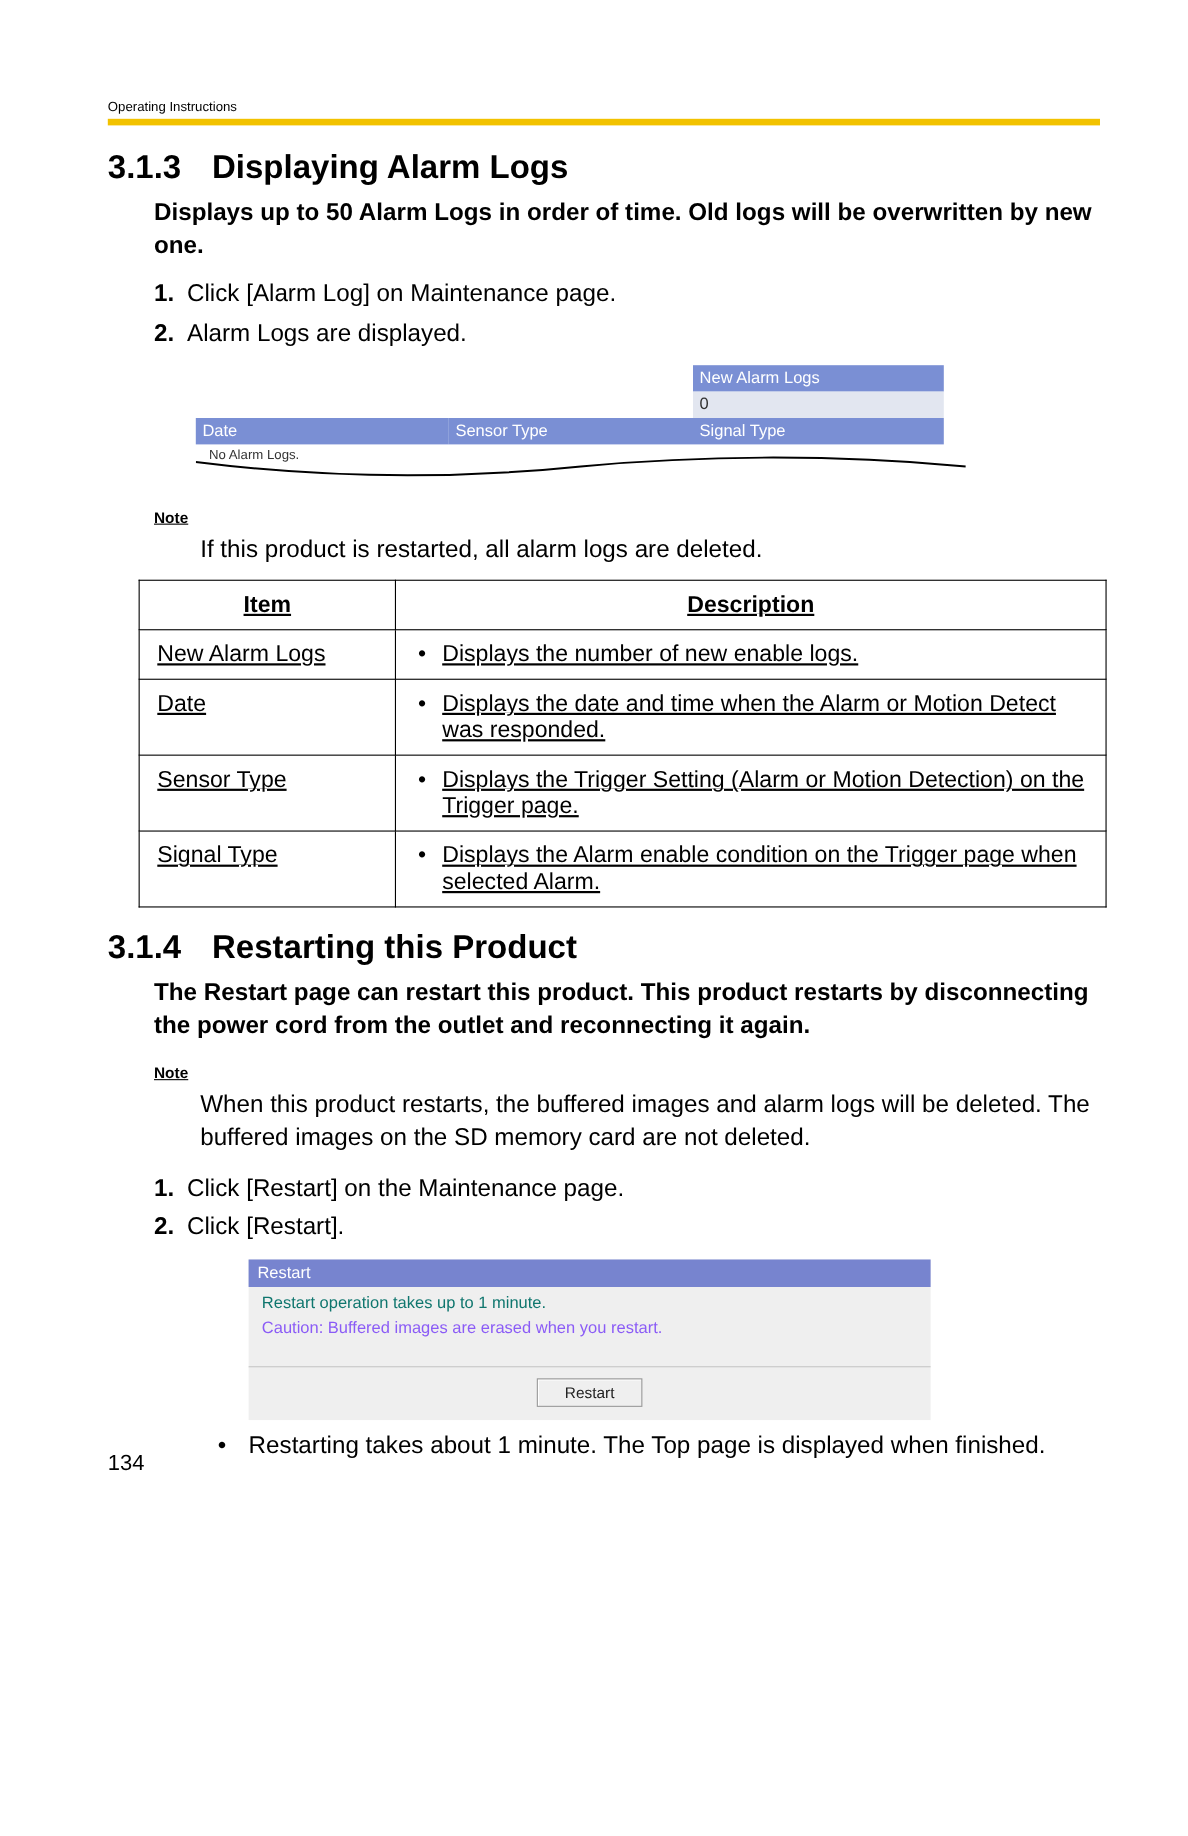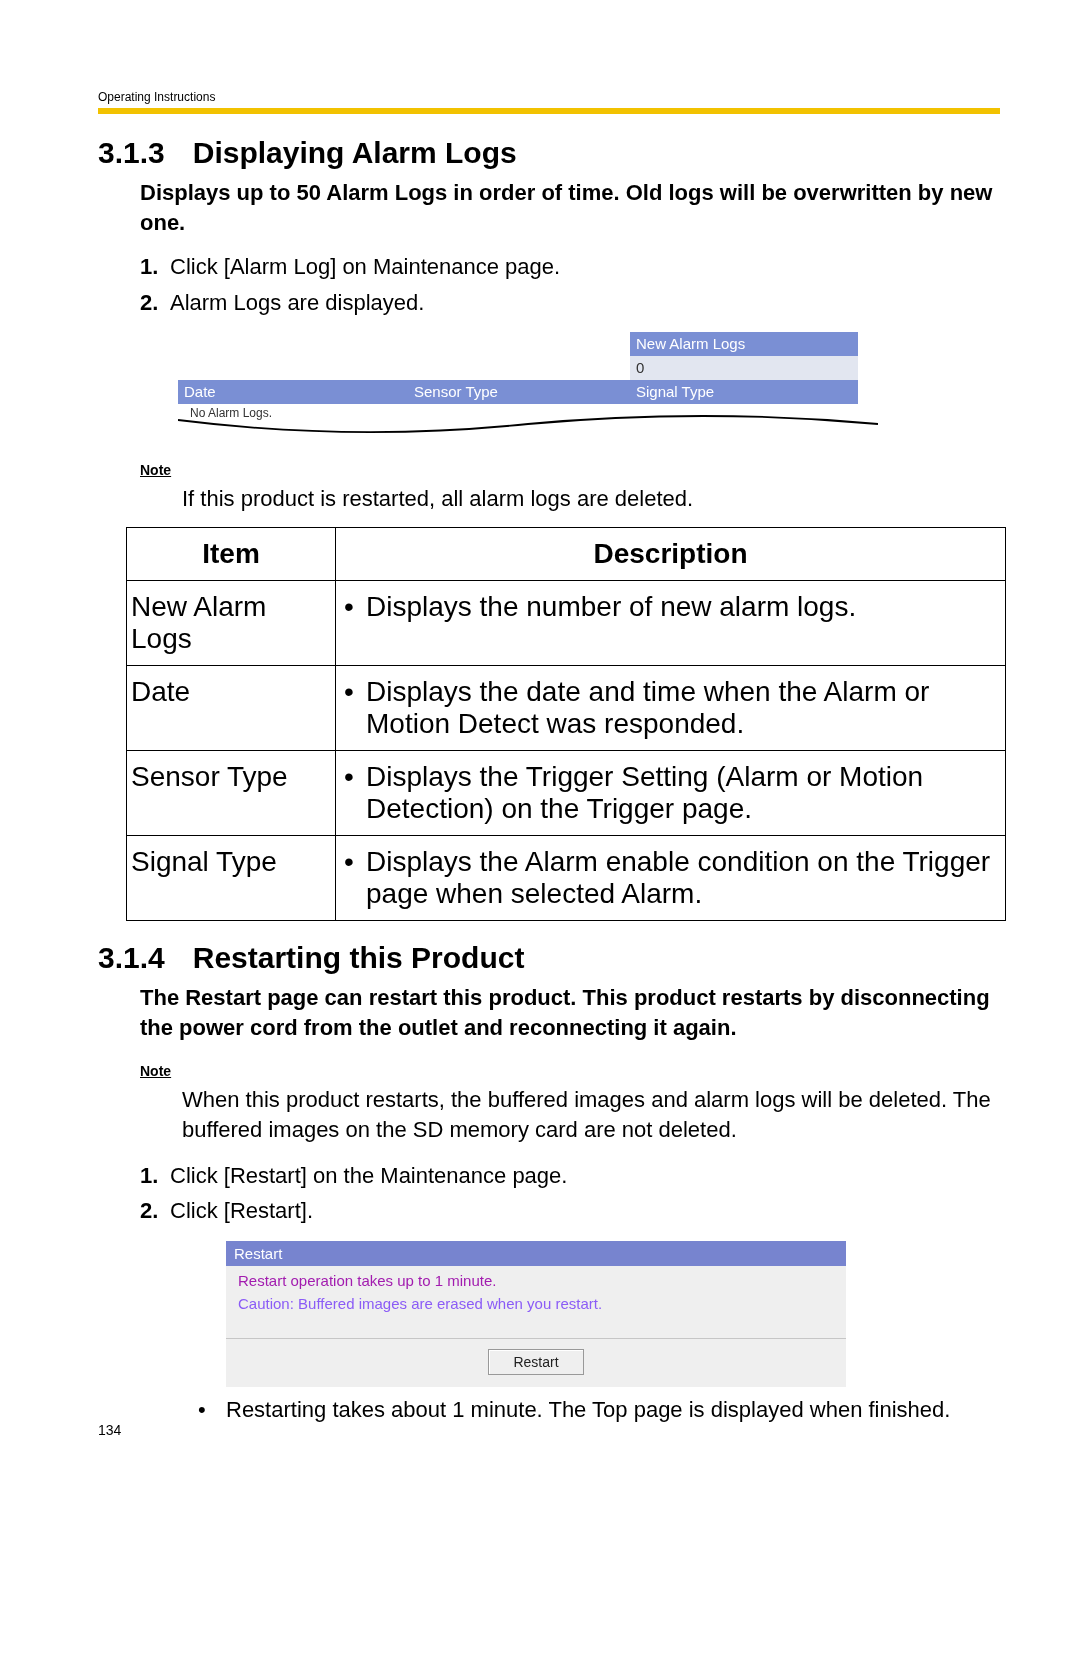--- a/index.html
+++ b/index.html
@@ -80,24 +80,25 @@
     left: 100px;
   }
   
   table.desc {
     border-collapse: collapse;
     width: 880px;
     margin: 10px 0 20px 28px;
   }
   table.desc th, table.desc td {
     border: 1.5px solid #000;
-    padding: 10px 4px;
-    font-size: 28px;
+    padding: 10px 16px;
+    font-size: 21px;
     vertical-align: top;
     text-align: left;
+    text-decoration: underline;
   }
   table.desc th {
     font-weight: bold;
     text-align: center;
   }
   table.desc td.item {
     width: 200px;
   }
   table.desc td .cell-bullet {
     padding-left: 26px;
@@ -157,21 +158,21 @@
   }
   .restart-header {
     background: #7784cf;
     color: #fff;
     padding: 4px 8px;
   }
   .restart-body {
     padding: 6px 10px 10px 12px;
   }
   .restart-msg {
-    color: #a21caf;
+    color: #0f766e;
     margin-bottom: 6px;
   }
   .restart-caution {
     color: #8b5cf6;
     margin-bottom: 16px;
   }
   .restart-divider {
     border-top: 1px solid #c6c6c6;
     margin: 0 0 10px 0;
   }
@@ -185,21 +186,21 @@
     background: #efefef;
     border: 1px solid #999;
     font-size: 14px;
     color: #222;
     box-shadow: inset 1px 1px 0 #fff;
   }
   .page-number {
     position: absolute;
     bottom: 26px;
     left: 98px;
-    font-size: 14px;
+    font-size: 20px;
   }
 </style>
 </head>
 <body>
 
 <div class="page">
 
   <div class="header-label">Operating Instructions</div>
   <div class="yellow-rule"></div>
 
@@ -239,21 +240,21 @@
 
   <table class="desc">
     <tbody>
         <tr>
       <th>Item</th>
       <th>Description</th>
     </tr>
     <tr>
       <td class="item">New Alarm Logs</td>
       <td>
-            <span class="cell-bullet">Displays the number of new alarm logs.</span>
+            <span class="cell-bullet">Displays the number of new enable logs.</span>
           </td>
     </tr>
     <tr>
       <td class="item">Date</td>
       <td>
             <span class="cell-bullet">Displays the date and time when the Alarm or Motion Detect was responded.</span>
           </td>
     </tr>
     <tr>
       <td class="item">Sensor Type</td>

